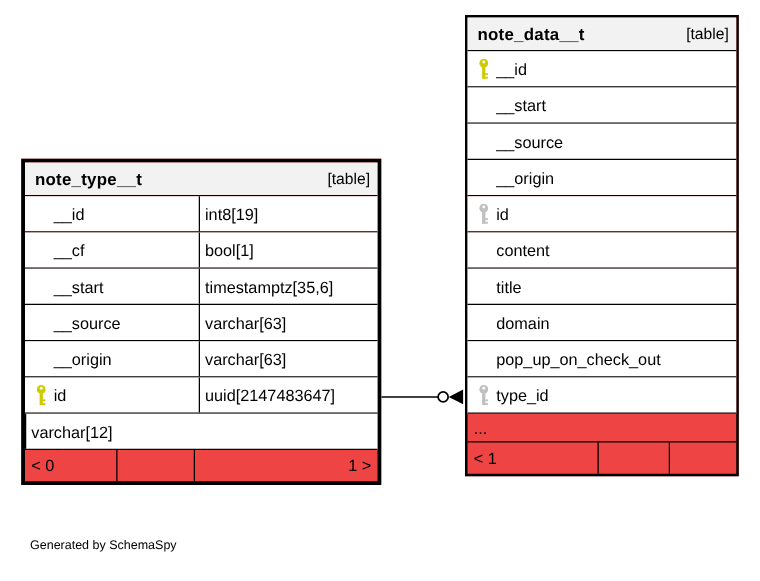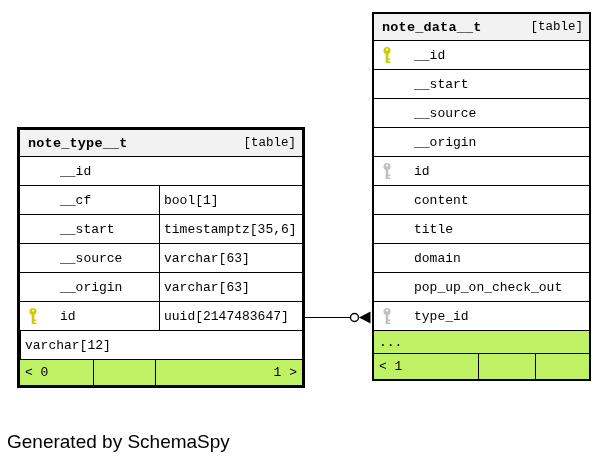--- a/index.html
+++ b/index.html
@@ -15,42 +15,42 @@
   body {
     position: relative;
     background: var(--bg);
     font-family: "Liberation Sans", sans-serif;
     font-size: 13px;
     color: var(--text);
     overflow: hidden;
   }
   .diagram { position: absolute; inset: 0; }
 
-  .db-table { position: absolute; background: #bef264; border-style: solid; border-color: var(--border); font-family: Liberation Mono, monospace; }
+  .db-table { position: absolute; background: #ef4444; border-style: solid; border-color: var(--border); }
   .db-table.focus { border-width: 3px; }
   .db-table.related { border-width: 2px; }
 
   .t-header {
     display: flex; align-items: center; justify-content: space-between;
     height: 27px; padding: 0 6px 0 8px;
     background: var(--header-bg);
     border-bottom: 1px solid var(--border);
   }
   .t-title { font-weight: bold; font-size: 13.5px; letter-spacing: .2px; }
   .t-badge { font-size: 12.5px; }
 
   .t-row {
     display: flex; align-items: stretch;
     height: 29px;
     border-bottom: 1px solid var(--border);
     background: #fff;
   }
   .cell-name {
     position: relative; display: flex; align-items: center;
-    padding-left: 40px; overflow: hidden; white-space: nowrap;
+    padding-left: 23px; overflow: hidden; white-space: nowrap;
   }
   .two-col .cell-name { width: 139px; flex: none; }
   .one-col .cell-name { flex: 1; }
   .cell-type {
     flex: 1; display: flex; align-items: center;
     border-left: 1px solid var(--border);
     padding-left: 4px; overflow: hidden; white-space: nowrap;
   }
   .key-ico { position: absolute; left: 9px; top: 50%; transform: translateY(-50%); line-height: 0; }
   .key-ico.primary { color: var(--primary-key); }
@@ -70,21 +70,21 @@
   .note-type-footer .fc2 { width: 62px; }
   .note-data-footer .fc1 { width: 105px; }
   .note-data-footer .fc2 { width: 57px; }
   .note-data-footer .fc3 { justify-content: flex-start; }
 
   #note-type-table { left: 17px; top: 127px; width: 288px; }
   #note-data-table { left: 372px; top: 12px; width: 219px; }
 
   .connector { position: absolute; left: 305px; top: 307px; }
 
-  .caption { position: absolute; left: 7px; top: 431px; font-size: 19px; }
+  .caption { position: absolute; left: 24px; top: 431px; font-size: 10px; }
 </style>
 </head>
 <body>
 
 <svg width="0" height="0" style="position:absolute">
   <defs>
     <g id="key-glyph">
       <circle cx="4" cy="4" r="3.5" fill="currentColor"></circle>
       <circle cx="4" cy="3.1" r="1.15" fill="#ffffff"></circle>
       <rect x="2.7" y="7" width="2.6" height="9.6" fill="currentColor"></rect>
@@ -96,20 +96,21 @@
 
 <div class="diagram">
 
   <div class="db-table focus" id="note-type-table">
     <div class="t-header">
       <span class="t-title">note_type__t</span>
       <span class="t-badge">[table]</span>
     </div>
     <div class="t-row two-col">
       <div class="cell-name">__id</div>
+      <div class="cell-type">int8[19]</div>
     </div>
     <div class="t-row two-col">
       <div class="cell-name">__cf</div>
       <div class="cell-type">bool[1]</div>
     </div>
     <div class="t-row two-col">
       <div class="cell-name">__start</div>
       <div class="cell-type">timestamptz[35,6]</div>
     </div>
     <div class="t-row two-col">

